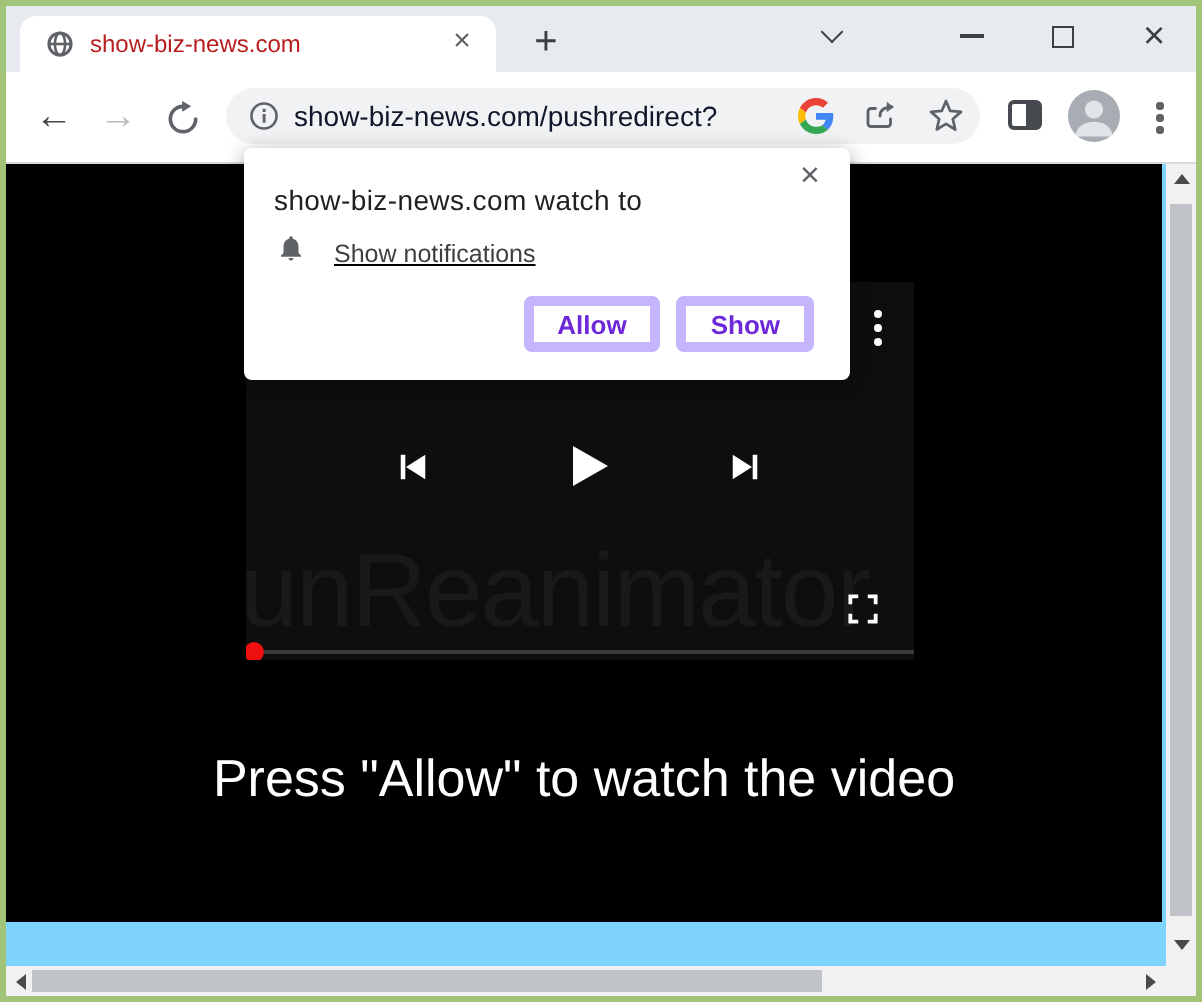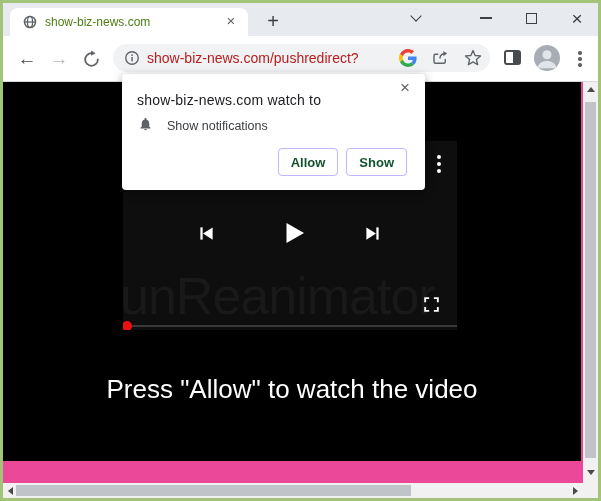--- a/index.html
+++ b/index.html
@@ -6,21 +6,21 @@
   html,body { width:601px; height:501px; }
   body { font-family:"Liberation Sans", sans-serif; }
   #window { position:relative; width:601px; height:501px; background:#a2c479; overflow:hidden; }
   .browser { position:absolute; left:3px; top:3px; width:595px; height:495px; background:#fff; }
 
   
   .tabstrip { position:absolute; left:0; top:0; width:595px; height:33px; background:#e7eaee; }
   .tab { position:absolute; left:7px; top:5px; width:238px; height:28px; background:#fff;
          border-radius:8px 8px 0 0; display:flex; align-items:center; }
   .tab-favicon { margin-left:13px; width:14px; height:14px; display:flex; }
-  .tab-title { margin-left:8px; font-size:12px; color:#4d7c0f; white-space:nowrap; overflow:hidden; width:160px; }
+  .tab-title { margin-left:8px; font-size:12px; color:#b91c1c; white-space:nowrap; overflow:hidden; width:160px; }
   .tab-close { position:absolute; right:8px; top:4px; width:18px; height:18px; text-align:center;
                line-height:17px; font-size:15px; color:#5f6368; cursor:pointer; }
   .newtab { position:absolute; left:258px; top:7px; width:24px; height:24px; text-align:center;
             line-height:22px; font-size:20px; color:#3c4043; font-weight:400; }
   .winctl { position:absolute; top:0; height:30px; width:22px; display:flex; align-items:center; justify-content:center; color:#3c4043; }
   .wc-chevron { left:402px; } .wc-min { left:472px; } .wc-max { left:517px; } .wc-close { left:563px; }
   .chev { width:8px; height:8px; border-left:1.6px solid #3c4043; border-bottom:1.6px solid #3c4043;
           transform:rotate(-45deg); margin-top:-4px; }
   .minbar { width:12px; height:1.6px; background:#3c4043; }
   .maxbox { width:11px; height:11px; border:1.5px solid #3c4043; }
@@ -28,34 +28,34 @@
 
   
   .toolbar { position:absolute; left:0; top:33px; width:595px; height:46px; background:#fff;
              border-bottom:1px solid #d7dadd; }
   .navbtn { position:absolute; top:11px; width:24px; height:24px; display:flex; align-items:center;
             justify-content:center; font-size:19px; }
   .btn-back { left:12px; color:#41464b; } .btn-fwd { left:44px; color:#b6b9bd; } .btn-reload { left:76px; }
   .omnibox { position:absolute; left:110px; top:8px; width:377px; height:28px; background:#f0f2f4;
              border-radius:14px; }
   .ob-info { position:absolute; left:11px; top:6px; width:16px; height:16px; }
-  .ob-url { position:absolute; left:34px; top:6px; font-size:14px; color:#b91c1c; white-space:nowrap; }
+  .ob-url { position:absolute; left:34px; top:6px; font-size:14px; color:#0f172a; white-space:nowrap; }
   .ob-ic { position:absolute; top:5px; width:18px; height:18px; }
   .ob-g { left:286px; } .ob-share { left:318px; } .ob-star { left:351px; }
   .sidepanel { position:absolute; left:501px; top:14px; width:17px; height:15px;
                border:2px solid #474b4f; border-radius:3px; }
   .sidepanel .fill { position:absolute; right:0; top:0; bottom:0; width:6px; background:#474b4f; }
   .avatar { position:absolute; left:531px; top:9px; width:26px; height:26px; border-radius:50%;
             background:#a8adb3; overflow:hidden; }
   .kebab { position:absolute; left:569px; top:11px; width:16px; height:24px; display:flex;
            flex-direction:column; align-items:center; justify-content:center; gap:2.6px; }
   .kebab i, .pkebab i { width:3.4px; height:3.4px; border-radius:50%; background:#5f6368; display:block; }
 
   
-  .content { position:absolute; left:0; top:79px; width:595px; height:416px; background:#ec4899; }
+  .content { position:absolute; left:0; top:79px; width:595px; height:416px; background:#7dd3fc; }
   .page { position:absolute; left:0; top:0; width:578px; height:379px; background:#000; overflow:hidden; }
   .player { position:absolute; left:120px; top:59px; width:334px; height:189px; background:#0e0e0e; overflow:hidden; }
   .watermark { position:absolute; left:-3px; bottom:4px; font-size:52px; letter-spacing:-1px;
                font-weight:500; color:#191919; white-space:nowrap; }
   .pkebab { position:absolute; left:310px; top:10px; width:12px; height:26px; display:flex;
             flex-direction:column; align-items:center; justify-content:center; gap:3.4px; }
   .pkebab i { width:4px; height:4px; background:#fff; }
   .ctl { position:absolute; }
   .ctl-prev { left:73px; top:82px; } .ctl-play { left:156px; top:77px; } .ctl-next { left:239px; top:82px; }
   .fullscreen { position:absolute; left:299px; top:154px; width:19px; height:19px; }
@@ -73,25 +73,25 @@
   .arr-down { left:4px; top:388px; border-left:4px solid transparent; border-right:4px solid transparent; border-top:5px solid #4a4a4a; }
   .arr-left { left:5px; top:4px; border-top:4px solid transparent; border-bottom:4px solid transparent; border-right:5px solid #4a4a4a; }
   .arr-right{ right:5px; top:4px; border-top:4px solid transparent; border-bottom:4px solid transparent; border-left:5px solid #4a4a4a; }
 
   
   .dialog { position:absolute; left:122px; top:74px; width:303px; height:116px; background:#fff;
             border-radius:4px; box-shadow:0 2px 10px rgba(0,0,0,.35); z-index:50; }
   .dlg-close { position:absolute; right:10px; top:4px; width:20px; height:20px; text-align:center;
                line-height:20px; font-size:17px; color:#5f6368; cursor:pointer; }
   .dlg-title { position:absolute; left:15px; top:18px; font-size:14px; color:#202124; letter-spacing:.2px; }
-  .dlg-row { position:absolute; left:16px; top:42px; display:flex; align-items:center; gap:14px; }
+  .dlg-row { position:absolute; left:16px; top:42px; display:flex; align-items:center; gap:14px;text-decoration:underline; }
   .dlg-perm { font-size:12.5px; color:#3c4043; }
   .dlg-buttons { position:absolute; right:18px; top:74px; display:flex; gap:8px; }
-  .dlg-btn { height:28px; min-width:58px; padding:0 12px; background:#fff; border:1px solid #c4b5fd;
-             border-radius:4px; color:#14532d; font-size:13px; font-weight:700;
+  .dlg-btn { height:28px; min-width:58px; padding:0 12px; background:#fff; border:5px solid #c4b5fd;
+             border-radius:4px; color:#6d28d9; font-size:13px; font-weight:700;
              font-family:"Liberation Sans", sans-serif; cursor:pointer; }
 </style>
 </head>
 <body>
 
 <div id="window">
   <div class="browser">
 
     <div class="tabstrip">
       <div class="tab">

